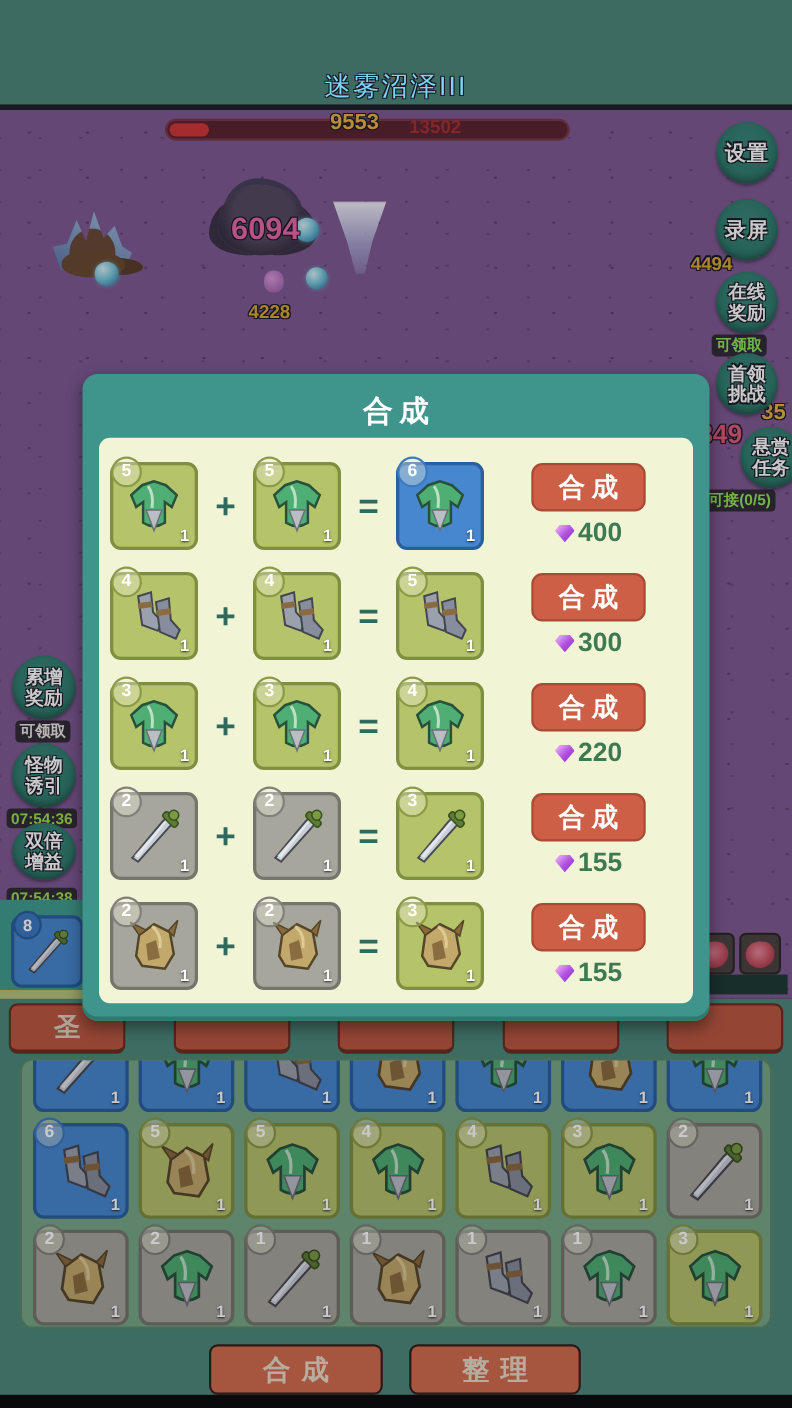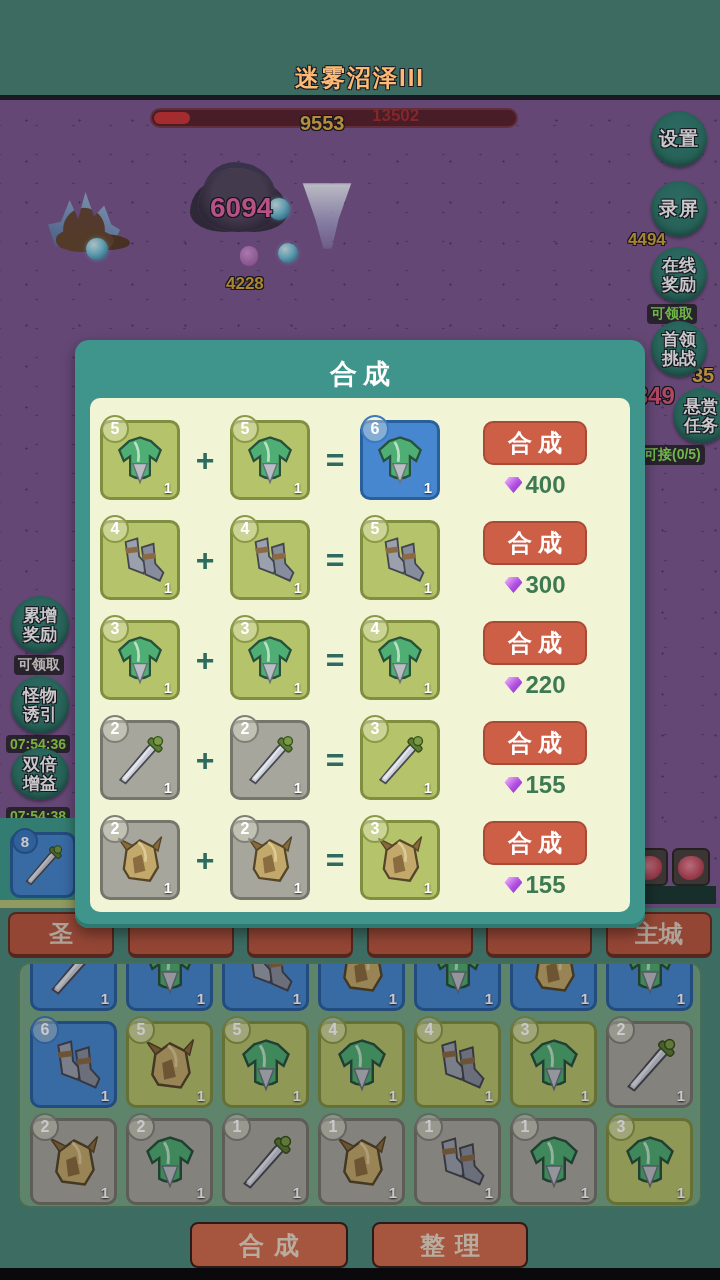--- a/index.html
+++ b/index.html
@@ -7,32 +7,32 @@
   body { font-family:"Liberation Sans","DejaVu Sans",sans-serif; position:relative; background:#000; }
   #stage { position:absolute; left:0; top:0; width:720px; height:1280px; overflow:hidden; }
 
   .outline { text-shadow:-1px -1px 0 #1a1a22, 1px -1px 0 #1a1a22, -1px 1px 0 #1a1a22, 1px 1px 0 #1a1a22; }
 
   
   #topbar { position:absolute; left:0; top:0; width:720px; height:95px; background:#3d6b62; z-index:60; }
   #gem-counter { position:absolute; left:18px; top:30px; width:150px; height:36px; background:#24423a; border-radius:4px; display:flex; align-items:center; }
   #gem-counter .big-gem { position:absolute; left:4px; top:-6px; width:40px; height:40px; }
   #gem-counter .count { margin-left:52px; color:#e8e8e8; font-size:23px; font-weight:bold; }
-  #stage-title { position:absolute; left:0; top:62px; width:100%; text-align:center; color:#fdba74; font-size:24px; font-weight:bold; letter-spacing:2px; }
+  #stage-title { position:absolute; left:0; top:62px; width:100%; text-align:center; color:#7dd3fc; font-size:24px; font-weight:normal; letter-spacing:2px; }
   #divider { position:absolute; left:0; top:95px; width:720px; height:5px; background:#191922; z-index:55; }
 
   
   #game { position:absolute; left:0; top:100px; width:720px; height:808px;
     background-color:#7e5a92;
     background-image:radial-gradient(rgba(30,15,40,.35) 1.2px, transparent 1.6px),
                      radial-gradient(rgba(30,15,40,.28) 1px, transparent 1.4px);
     background-size:53px 41px, 37px 29px; background-position:0 0, 18px 11px; }
   #hpbar { position:absolute; left:150px; top:8px; width:368px; height:20px; background:#5a2430; border:2px solid #7a3a46; border-radius:10px; }
   #hpbar .fill { position:absolute; left:2px; top:2px; width:36px; height:12px; background:#d03838; border-radius:6px; }
-  #hp-cur { position:absolute; left:300px; top:12px; color:#e8b44a; font-size:20px; font-weight:bold; }
+  #hp-cur { position:absolute; left:300px; top:0px; color:#e8b44a; font-size:20px; font-weight:bold; }
   #hp-max { position:absolute; left:372px; top:6px; color:#a83030; font-size:17px; font-weight:bold; }
   .dmg { position:absolute; font-weight:bold; white-space:nowrap; }
 
   .sprite { position:absolute; }
   #boss { left:198px; top:68px; width:82px; height:64px; background:radial-gradient(ellipse at 50% 40%, #544a60 0 45%, #3a3345 70%, #2a2435 100%); border-radius:45% 55% 50% 50% / 60% 60% 40% 40%;
      box-shadow:-14px 6px 0 -6px #3a3345, 14px 6px 0 -6px #3a3345, 0 -10px 0 -4px #46405a; }
   #tornado { left:298px; top:83px; width:58px; height:66px; background:linear-gradient(180deg, rgba(245,248,255,.95), rgba(200,215,250,.55) 60%, rgba(180,200,245,.25));
      clip-path:polygon(8% 0, 92% 0, 70% 55%, 58% 100%, 44% 100%, 30% 55%); filter:blur(1px); }
   #crystals { left:48px; top:92px; width:72px; height:54px; background:radial-gradient(ellipse at 50% 70%, #6a4a32 0 40%, transparent 42%),
       linear-gradient(200deg, #a8c8e8, #5a7aa8); clip-path:polygon(10% 100%, 0 60%, 18% 55%, 30% 15%, 42% 50%, 52% 0, 64% 45%, 78% 25%, 88% 60%, 100% 70%, 90% 100%); opacity:.95; }
@@ -182,21 +182,20 @@
       </div>
   </div>
 
   <div id="bottom">
     <div id="tab-row">
         <div class="tab-btn">圣</div>
         <div class="tab-btn"></div>
         <div class="tab-btn"></div>
         <div class="tab-btn"></div>
         <div class="tab-btn"></div>
-        <div class="tab-btn">主城</div>
       </div>
     <div id="inventory">
         <div class="inv-row clipped">
           <div class="slot tier-blue" style="width: 87px; height: 87px;">
             <svg viewBox="0 0 64 64" style="width: 62.64px; height: 62.64px; position: absolute; left: 50%; top: 50%; transform: translate(-50%, -50%);">
               <polygon points="10,54 40,18 46,12 50,20 16,58" fill="#c9ced6" stroke="#4a4a52" stroke-width="2"></polygon>
               <polygon points="12,52 42,18 46,16 16,54" fill="#eef2f6" opacity=".7"></polygon>
               <rect x="40" y="12" width="18" height="7" rx="3" transform="rotate(45 49 15)" fill="#5d7c35" stroke="#36501c" stroke-width="1.5"></rect>
               <circle cx="52" cy="11" r="5" fill="#7a9a44" stroke="#36501c" stroke-width="1.5"></circle>
             </svg>

